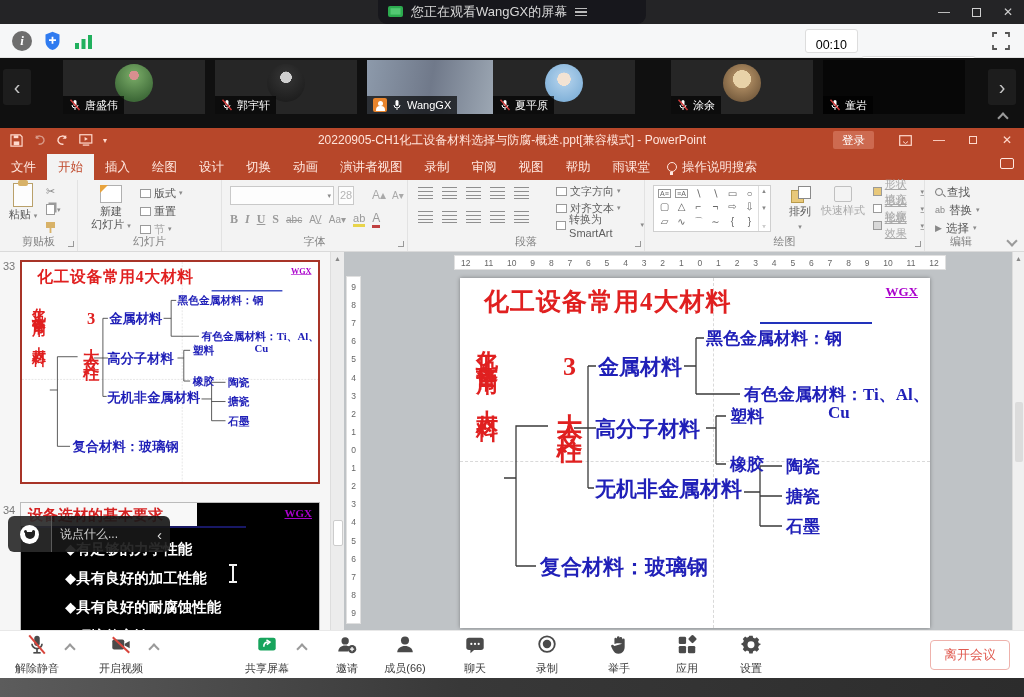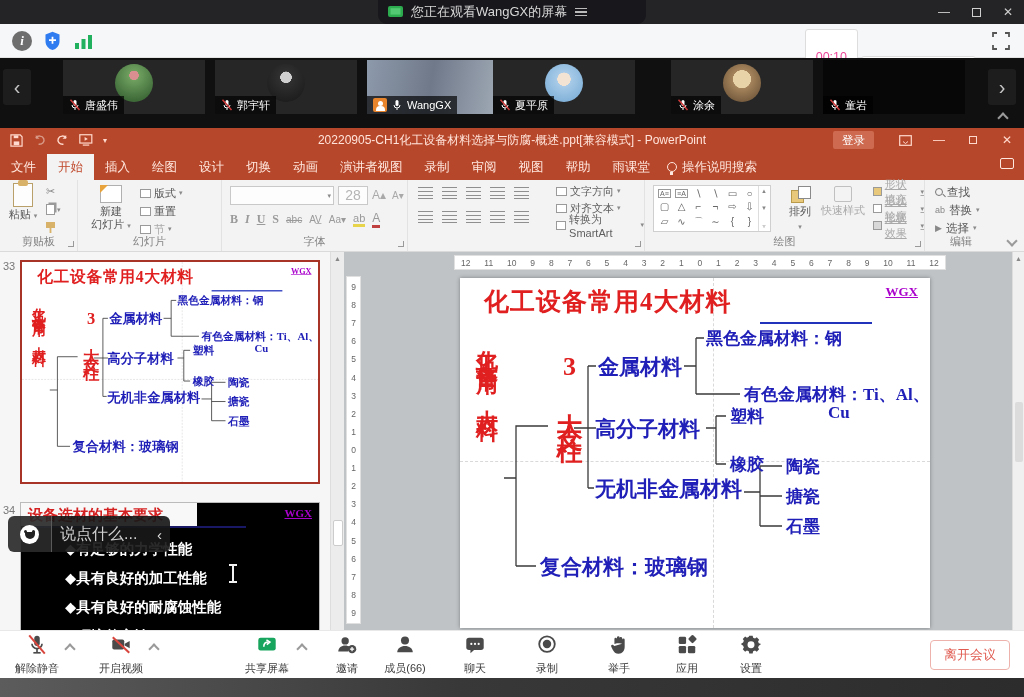--- a/index.html
+++ b/index.html
@@ -16,22 +16,22 @@
   .menu-lines { display:inline-flex; flex-direction:column; gap:2px; }
   .menu-lines i { width:12px; height:1.5px; background:#bbb; }
   .winbtns { position:absolute; right:0; top:0; height:24px; display:flex; }
   .winbtns span { width:32px; height:24px; display:flex; align-items:center; justify-content:center; color:#cfcfcf; font-size:12px; }
   .boxglyph { width:9px; height:9px; border:1.2px solid #cfcfcf; display:inline-block; }
 
   
   #statusbar { position:absolute; left:0; top:24px; width:1024px; height:34px; background:#f6f7f8; border-bottom:1px solid #e3e3e3; }
   .ic-info { position:absolute; left:12px; top:7px; width:20px; height:20px; border-radius:50%; background:#6e6e6e; color:#fff;
     font-family:"Liberation Serif",serif; font-style:italic; font-weight:bold; font-size:13px; text-align:center; line-height:20px; }
-  #timerbox { position:absolute; right:166px; top:5px; height:24px; padding:16px 10px; background:#fff; border:1px solid #ddd;
-    border-radius:3px; font-size:12.5px; color:#ec4899; line-height:22px; }
+  #timerbox { position:absolute; right:166px; top:5px; height:24px; padding:4px 10px; background:#fff; border:1px solid #ddd;
+    border-radius:3px; font-size:12.5px; color:#000000; line-height:22px; }
   #viewmode { position:absolute; right:48px; top:5px; height:24px; padding:0 8px; border:1px solid #ddd; background:#fff;
     border-radius:3px; display:flex; align-items:center; gap:6px; font-size:12.5px; color:#333;margin-top:27px; }
   .caret-dn { font-size:8px; color:#888; }
 
   
   #videostrip { position:absolute; left:0; top:58px; width:1024px; height:70px; background:#101010; }
   .vthumb { position:absolute; top:2px; width:142px; height:54px; background:#262626; overflow:hidden; }
   .avatar { position:absolute; left:50%; top:4px; transform:translateX(-50%); width:38px; height:38px; border-radius:50%; }
   .av-tang { background:radial-gradient(circle at 50% 30%, #d98f8f 14%, #6fa05f 15%, #3f6b39 75%); }
   .av-guo  { background:radial-gradient(circle at 50% 35%, #cfcfcf 18%, #303030 19%, #1d1d1d 80%); }
@@ -167,21 +167,21 @@
     font-family:"Liberation Sans","DejaVu Sans",sans-serif; }
 
   
   #chat-overlay { position:absolute; left:8px; top:516px; height:36px; display:flex; z-index:40; }
   #emoji-btn { width:44px; height:36px; background:rgba(42,42,42,.92); border-radius:6px 0 0 6px; display:flex; align-items:center; justify-content:center; border-right:1px solid #5a5a5a; }
   .smiley { width:19px; height:19px; border-radius:50%; background:#fff; position:relative; }
   .smiley::before { content:""; position:absolute; left:4px; top:5px; width:3px; height:3px; border-radius:50%; background:#222; box-shadow:8px 0 0 #222; }
   .smiley::after { content:""; position:absolute; left:4.5px; top:7px; width:10px; height:7px; border-radius:0 0 10px 10px; background:#222; }
   #chat-input { width:118px; height:36px; background:rgba(24,24,24,.92); border-radius:0 6px 6px 0; display:flex; align-items:center;
     padding:0 8px; gap:8px; }
-  #chat-input .ph { color:#cfcfcf; font-size:16px; white-space:nowrap; flex:1; }
+  #chat-input .ph { color:#cfcfcf; font-size:12px; white-space:nowrap; flex:1; }
   #chat-input .col { color:#ddd; font-size:15px; }
   #ibeam { position:absolute; left:228px; top:564px; width:10px; height:19px; z-index:41; }
   #ibeam::before, #ibeam::after { content:""; position:absolute; left:1px; width:8px; height:2px; background:#f2f2f2; }
   #ibeam::before { top:0; } #ibeam::after { bottom:0; }
   #ibeam i { position:absolute; left:4px; top:1px; width:2px; height:17px; background:#f2f2f2; display:block; }
 
   
   #toolbar { position:absolute; left:0; top:630px; width:1024px; height:48px; background:#fff; border-top:1px solid #e8e8e8; }
   .tbtn { position:absolute; top:3px; width:58px; text-align:center; }
   .tbtn .lbl { display:block; font-size:11px; color:#3c3c3c; margin-top:1px; white-space:nowrap; }
@@ -431,21 +431,21 @@
             <span class="cdn">▾</span>
           </div>
       </div>
       <div class="glabel">幻灯片</div>
     </div>
 
     <div class="rg" style="left:222px;width:186px">
       <div class="fbox" style="left:8px;width:104px">
           <span class="cdn abs" style="right:2px;top:5px">▾</span>
         </div>
-      <div class="fbox" style="left:116px;width:30px;color:#b5b5b5;font-size:14px;text-align:center;line-height:17px">28</div>
+      <div class="fbox" style="left:116px;width:16px;color:#b5b5b5;font-size:11px;text-align:center;line-height:17px">28</div>
       <span class="abs gray" style="left:150px;top:8px;font-size:12px">A▴</span>
       <span class="abs gray" style="left:170px;top:10px;font-size:10px">A▾</span>
       <div class="frow2">
         <b>B</b>
         <b style="font-style:italic">I</b>
         <b style="text-decoration:underline">U</b>
         <b>S</b>
         <span style="text-decoration:line-through;font-size:10px">abc</span>
         <span style="font-size:10px">AV̲</span>
         <span style="font-size:10px">Aa▾</span>
@@ -481,20 +481,21 @@
             <span class="mini-ic"></span>
             <span>对齐文本</span>
             <span class="cdn">▾</span>
           </div>
         <div class="mrow">
             <span class="mini-ic"></span>
             <span>转换为SmartArt</span>
             <span class="cdn">▾</span>
           </div>
       </div>
+      <div class="glabel">段落</div>
       <span class="launch"></span>
     </div>
 
     <div class="rg" style="left:645px;width:280px">
       <div class="shape-gal">
         <span style="border:1px solid #999;font-size:7px;padding:0 1px">A≡</span>
         <span style="border:1px solid #999;font-size:7px;padding:0 1px">≡A</span>
         <span>∖</span>
         <span>∖</span>
         <span>▭</span>

